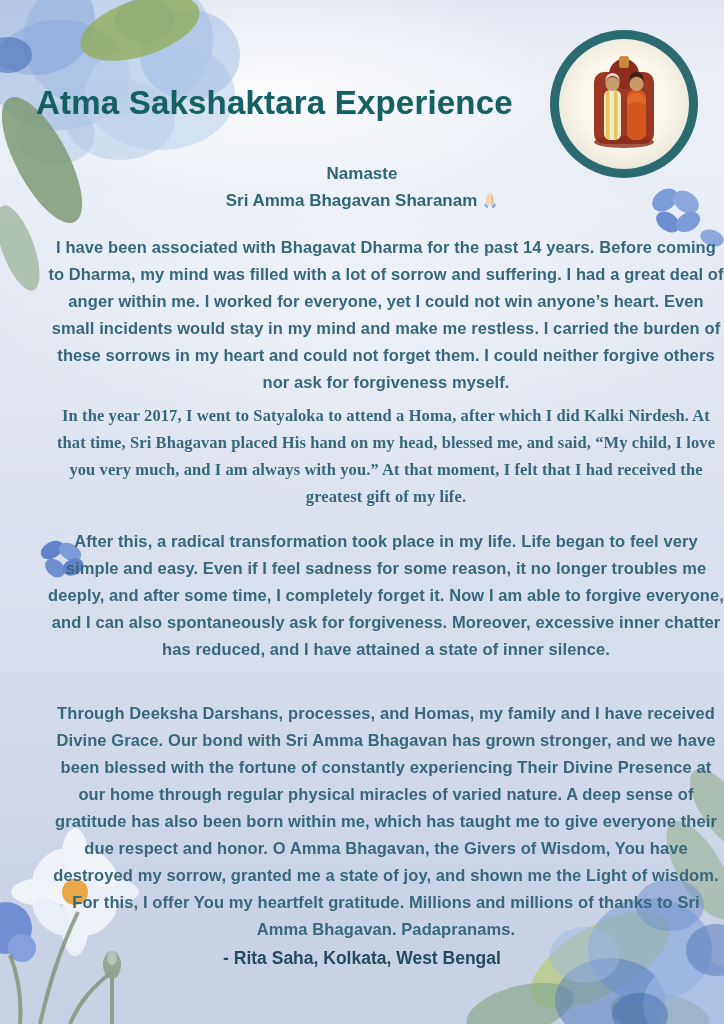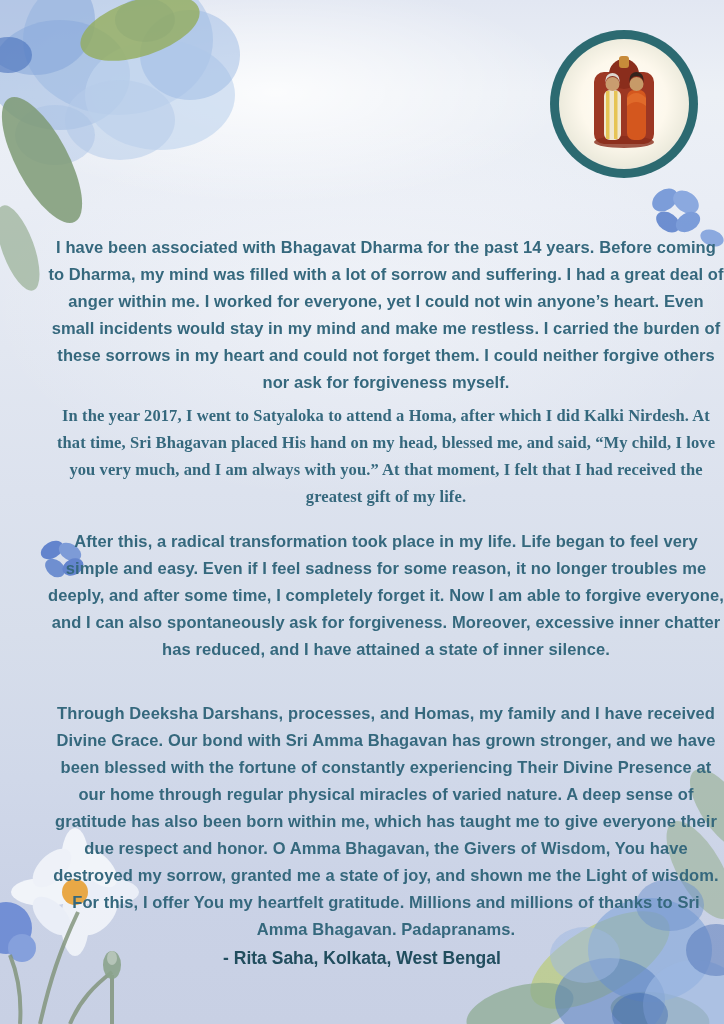--- a/index.html
+++ b/index.html
@@ -120,20 +120,21 @@
       <ellipse cx="650" cy="950" rx="62" ry="52" fill="#7fa3d8" opacity="0.6"></ellipse>
       <ellipse cx="610" cy="1000" rx="55" ry="42" fill="#587fc0" opacity="0.55"></ellipse>
       <ellipse cx="695" cy="1005" rx="52" ry="45" fill="#9db8e2" opacity="0.65"></ellipse>
       <ellipse cx="585" cy="955" rx="35" ry="28" fill="#9db8e2" opacity="0.5"></ellipse>
       <ellipse cx="670" cy="905" rx="34" ry="26" fill="#6d92cc" opacity="0.5"></ellipse>
       <ellipse cx="716" cy="950" rx="30" ry="26" fill="#4f74b8" opacity="0.5"></ellipse>
       <ellipse cx="640" cy="1015" rx="28" ry="22" fill="#3f69b0" opacity="0.45"></ellipse>
     </g>
   </svg>
 
+  <div class="title">Atma Sakshaktara Experience</div>
 
   <div class="photo-wrap">
     <svg width="152" height="152" viewBox="0 0 152 152">
       <defs>
         <radialGradient id="glow" cx="50%" cy="48%" r="60%">
           <stop offset="0%" stop-color="#fffef8"></stop>
           <stop offset="55%" stop-color="#fdf8ec"></stop>
           <stop offset="82%" stop-color="#edebdd"></stop>
           <stop offset="100%" stop-color="#dadee4"></stop>
         </radialGradient>
@@ -158,20 +159,32 @@
 
       <g>
         <rect x="79" y="62" width="19" height="50" rx="7" fill="#d4571e"></rect>
         <path d="M79,70 Q88,60 98,70 L98,78 Q88,70 79,78 Z" fill="#e06a2a"></path>
         <circle cx="88.5" cy="56" r="7" fill="#c79a68"></circle>
         <path d="M81.5,55 A7,7 0 0 1 95.5,55 L95.5,51 A7,7 0 0 0 81.5,51 Z" fill="#33241d"></path>
       </g>
     </svg>
   </div>
 
+  <div class="greeting">
+    <div>Namaste</div>
+    <div class="line2">
+      <span>Sri Amma Bhagavan Sharanam</span>
+      <svg class="hands" width="16" height="19" viewBox="0 0 16 19">
+        <path d="M7.4,1 C5.2,4 3.6,8 4.2,12 L7.4,15 Z" fill="#f6cda2"></path>
+        <path d="M8.6,1 C10.8,4 12.4,8 11.8,12 L8.6,15 Z" fill="#f0bf8e"></path>
+        <path d="M3.4,12 L6.6,15.6 L5.2,17.6 L2.2,14.4 Z" fill="#8fb3e0"></path>
+        <path d="M12.6,12 L9.4,15.6 L10.8,17.6 L13.8,14.4 Z" fill="#7ba4d8"></path>
+      </svg>
+    </div>
+  </div>
 
   <div class="para" style="top:234px;">I have been associated with Bhagavat Dharma for the past 14 years. Before coming to Dharma, my mind was filled with a lot of sorrow and suffering. I had a great deal of anger within me. I worked for everyone, yet I could not win anyone’s heart. Even small incidents would stay in my mind and make me restless. I carried the burden of these sorrows in my heart and could not forget them. I could neither forgive others nor ask for forgiveness myself.</div>
   <div class="para" style="top:402px;font-family:Liberation Serif, serif;">In the year 2017, I went to Satyaloka to attend a Homa, after which I did Kalki Nirdesh. At that time, Sri Bhagavan placed His hand on my head, blessed me, and said, “My child, I love you very much, and I am always with you.” At that moment, I felt that I had received the greatest gift of my life.</div>
   <div class="para" style="top:528px;">After this, a radical transformation took place in my life. Life began to feel very simple and easy. Even if I feel sadness for some reason, it no longer troubles me deeply, and after some time, I completely forget it. Now I am able to forgive everyone, and I can also spontaneously ask for forgiveness. Moreover, excessive inner chatter has reduced, and I have attained a state of inner silence.</div>
   <div class="para" style="top:700px;">Through Deeksha Darshans, processes, and Homas, my family and I have received Divine Grace. Our bond with Sri Amma Bhagavan has grown stronger, and we have been blessed with the fortune of constantly experiencing Their Divine Presence at our home through regular physical miracles of varied nature. A deep sense of gratitude has also been born within me, which has taught me to give everyone their due respect and honor. O Amma Bhagavan, the Givers of Wisdom, You have destroyed my sorrow, granted me a state of joy, and shown me the Light of wisdom. For this, I offer You my heartfelt gratitude. Millions and millions of thanks to Sri Amma Bhagavan. Padapranams.</div>
 
   <div class="signature">- Rita Saha, Kolkata, West Bengal</div>
 
 </div>
 

